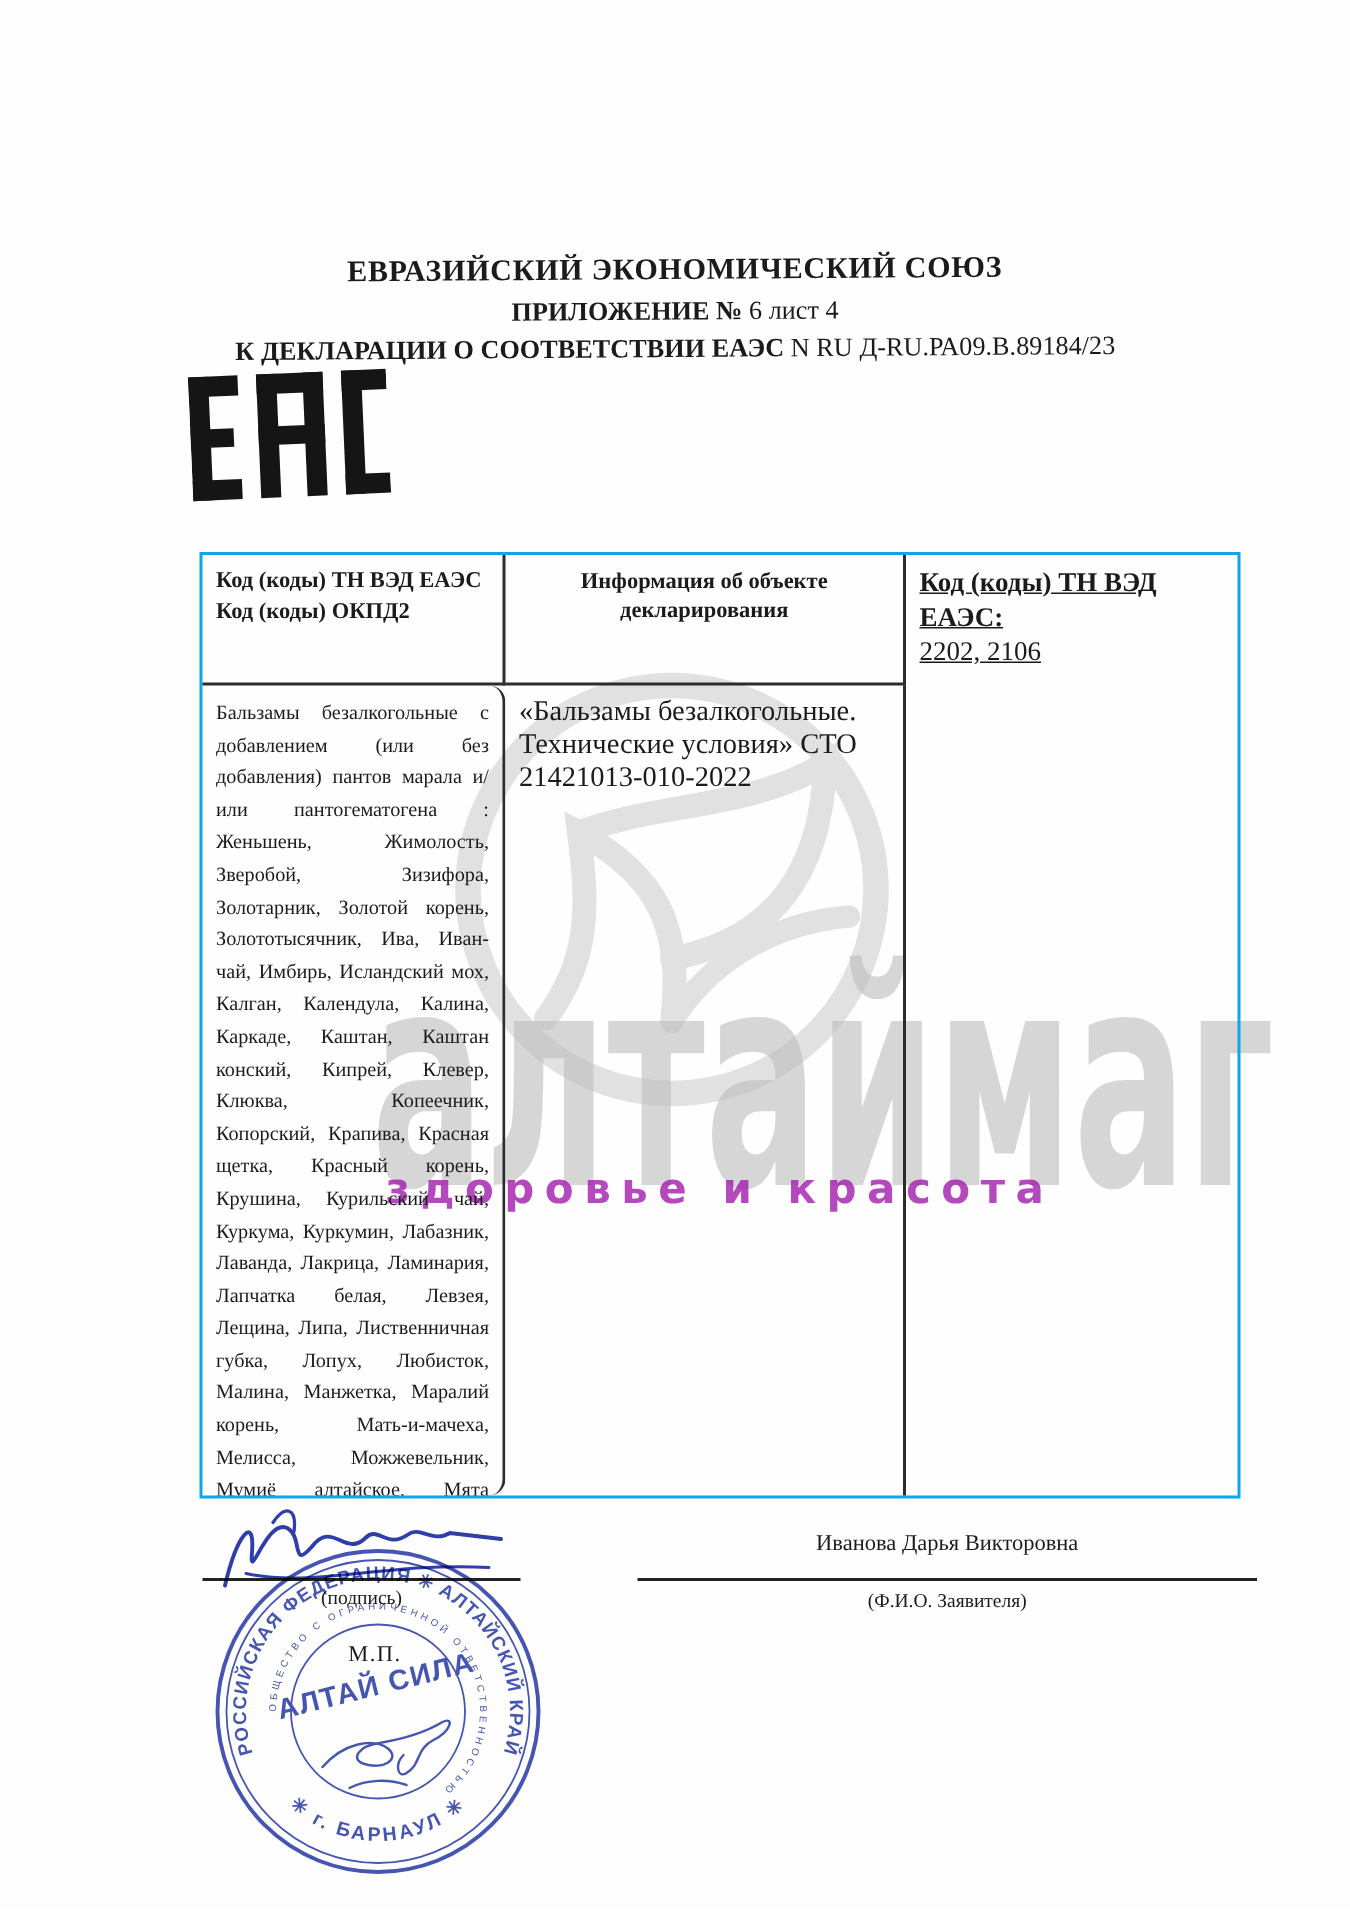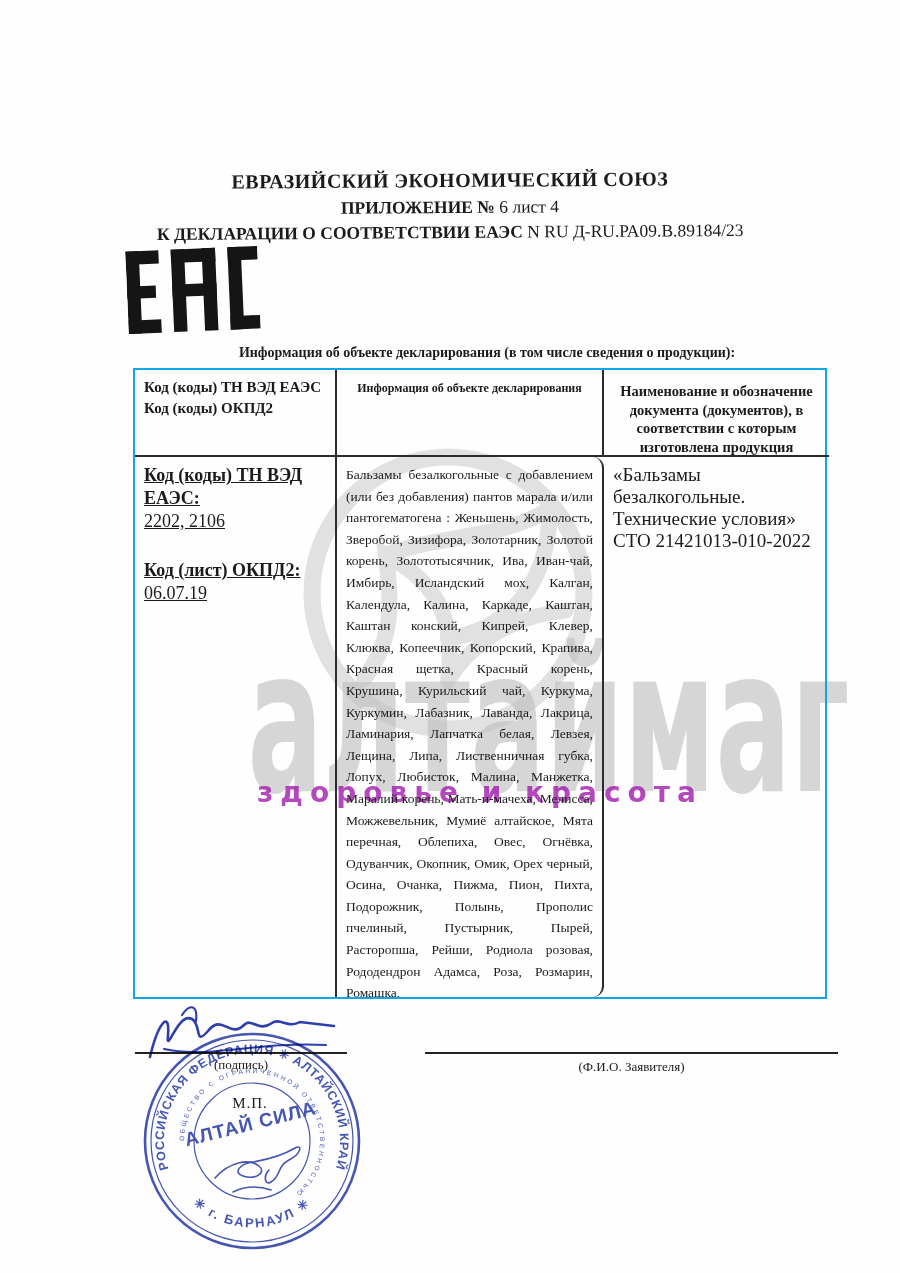--- a/index.html
+++ b/index.html
@@ -33,21 +33,21 @@
   .doc-table{
     position:absolute;left:133px;top:368px;width:694px;
     display:grid;grid-template-columns:202px 267px 225px;grid-template-rows:87px 540px;
     border:2px solid #0ea5e9;box-sizing:border-box;background:transparent;z-index:2;
   }
   .cell{border-right:2px solid #2c2c2c;border-bottom:2px solid #2c2c2c;box-sizing:border-box;
     padding:5px 9px;overflow:hidden;background:transparent;}
   .cell:nth-child(3n){border-right:none;}
   .cell.body{border-bottom:none;}
   .th1{font-weight:bold;font-size:15px;line-height:21px;padding-top:7px;}
-  .th2{font-weight:bold;font-size:12px;text-align:center;padding-top:9px;line-height:19px;}
+  .th2{font-weight:bold;font-size:15px;text-align:center;padding-top:9px;line-height:19px;}
   .th3{font-weight:bold;font-size:14.5px;text-align:center;padding-top:12px;line-height:18.5px;}
   .codes{font-size:18px;line-height:23px;padding-top:7px;text-decoration:underline;}
   .codes .gap{height:26px;}
   .info{font-size:13.5px;line-height:21.6px;text-align:justify;padding-top:7px;border-radius:11px;}
   .doc3{font-size:19px;line-height:22px;padding-top:7px;}
   
   .sig-line{position:absolute;height:0;border-top:2px solid #222;z-index:2;}
   .line-left{left:135px;top:1052px;width:212px;}
   .line-right{left:425px;top:1052px;width:413px;}
   .sig-caption{position:absolute;left:135px;top:1057px;width:212px;text-align:center;font-size:13px;z-index:2;}
@@ -88,42 +88,41 @@
       <rect x="0" y="67" width="32" height="13"></rect>
     <rect x="44" y="0" width="13" height="80"></rect>
       <rect x="74" y="0" width="13" height="80"></rect>
     <rect x="44" y="0" width="43" height="13"></rect>
       <rect x="44" y="34" width="43" height="12"></rect>
     <rect x="99" y="0" width="13" height="80"></rect>
       <rect x="99" y="0" width="29" height="13"></rect>
     <rect x="99" y="67" width="29" height="13"></rect>
   </svg>
 
-  <div class="table-caption">Информация об объекте декларирования (в том числе сведения о продукции):</div>
 
   <div class="doc-table">
     <div class="cell th1">
       <div>Код (коды) ТН ВЭД ЕАЭС</div>
       <div>Код (коды) ОКПД2</div>
     </div>
     <div class="cell th2">Информация об объекте декларирования</div>
-    <div class="cell th3">Наименование и обозначение документа (документов), в соответствии с которым изготовлена продукция</div>
 
     <div class="cell body codes">
       <div class="bold">Код (коды) ТН ВЭД ЕАЭС:</div>
       <div>2202, 2106</div>
       <div class="gap"></div>
       <div><span class="bold">Код (лист) ОКПД2:</span><span> 06.07.19</span></div>
     </div>
     <div class="cell body info">Бальзамы безалкогольные с добавлением (или без добавления) пантов марала и/или пантогематогена : Женьшень, Жимолость, Зверобой, Зизифора, Золотарник, Золотой корень, Золототысячник, Ива, Иван-чай, Имбирь, Исландский мох, Калган, Календула, Калина, Каркаде, Каштан, Каштан конский, Кипрей, Клевер, Клюква, Копеечник, Копорский, Крапива, Красная щетка, Красный корень, Крушина, Курильский чай, Куркума, Куркумин, Лабазник, Лаванда, Лакрица, Ламинария, Лапчатка белая, Левзея, Лещина, Липа, Лиственничная губка, Лопух, Любисток, Малина, Манжетка, Маралий корень, Мать-и-мачеха, Мелисса, Можжевельник, Мумиё алтайское, Мята перечная, Облепиха, Овес, Огнёвка, Одуванчик, Окопник, Омик, Орех черный, Осина, Очанка, Пижма, Пион, Пихта, Подорожник, Полынь, Прополис пчелиный, Пустырник, Пырей, Расторопша, Рейши, Родиола розовая, Рододендрон Адамса, Роза, Розмарин, Ромашка,</div>
     <div class="cell body doc3">«Бальзамы безалкогольные. Технические условия» СТО 21421013-010-2022</div>
   </div>
 
   <div class="sig-line line-left"></div>
   <div class="sig-caption">(подпись)</div>
+  <div class="fio-name">Иванова Дарья Викторовна</div>
   <div class="sig-line line-right"></div>
   <div class="fio-caption">(Ф.И.О. Заявителя)</div>
   <div class="mp">М.П.</div>
 
   <svg class="autograph" viewBox="0 0 250 80" fill="none" xmlns="http://www.w3.org/2000/svg">
     <path d="M12 62 C20 28 32 14 30 40 C28 62 40 16 54 24 C64 30 56 52 70 36 C84 18 92 44 106 30 C114 22 120 38 134 28 C142 22 150 34 162 27 L196 31" stroke="#2233a8" stroke-width="2.6" stroke-linecap="round"></path>
     <path d="M26 54 C70 64 120 46 188 50" stroke="#2233a8" stroke-width="2" stroke-linecap="round"></path>
     <path d="M44 20 C52 8 60 10 58 26" stroke="#2233a8" stroke-width="2.2" stroke-linecap="round"></path>
   </svg>
 

